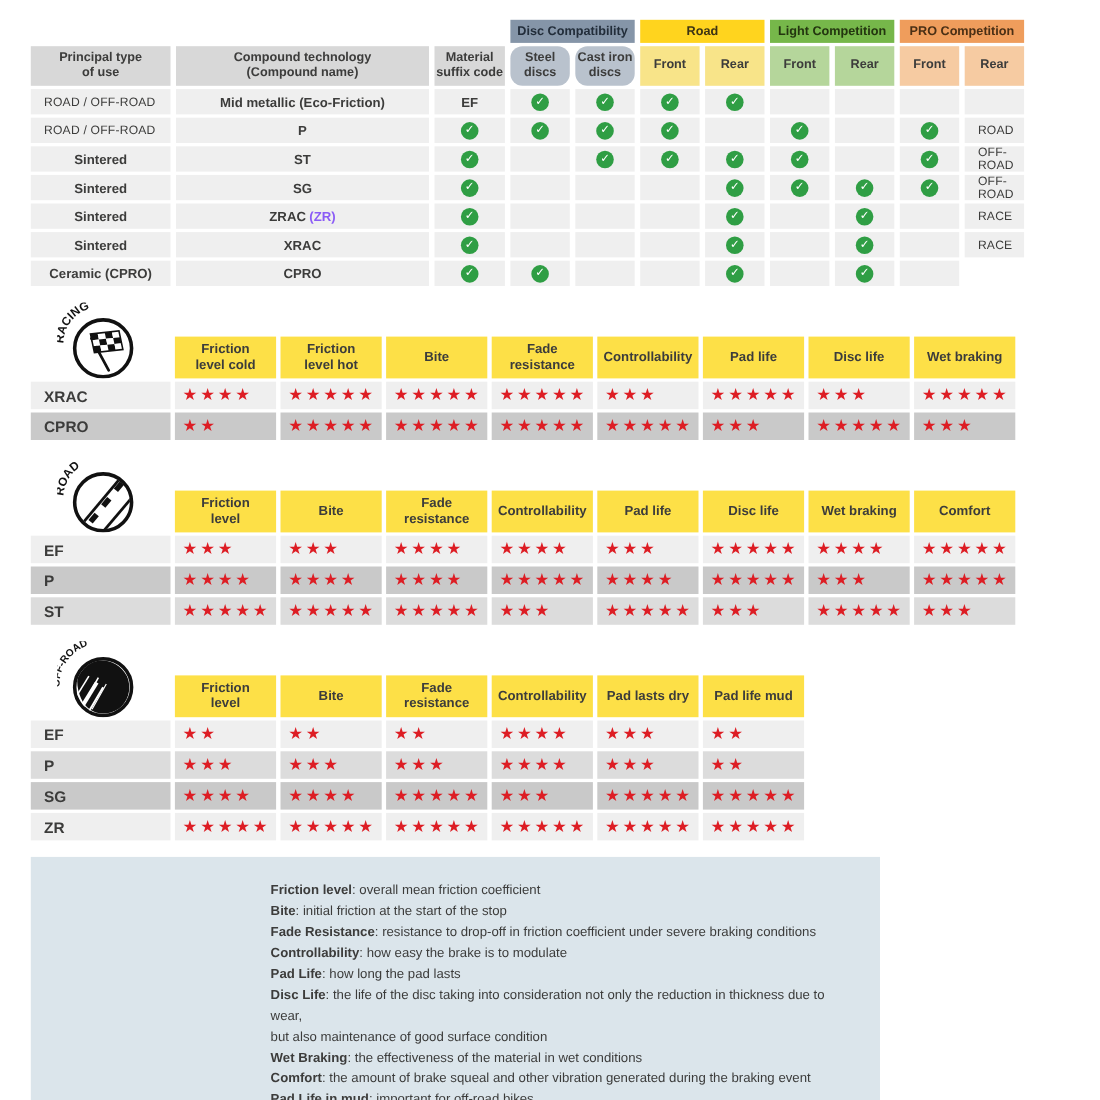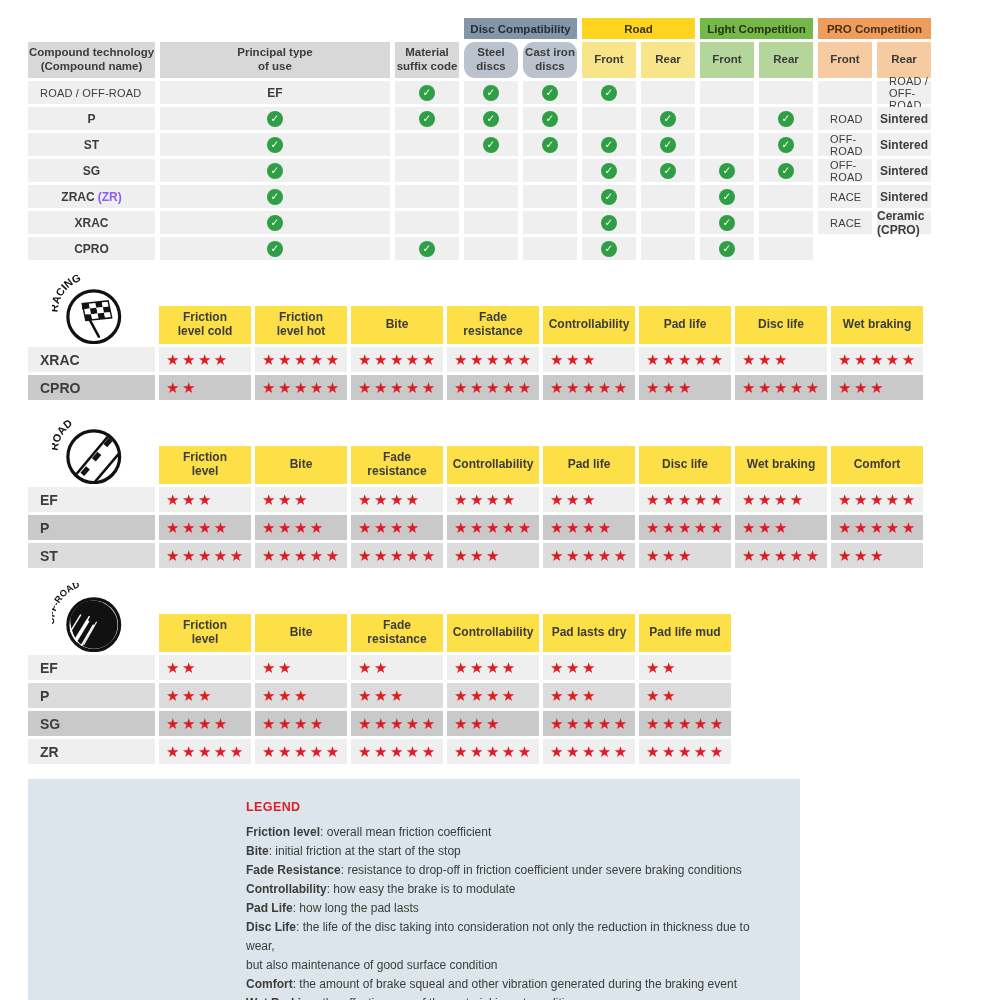--- a/index.html
+++ b/index.html
@@ -56,37 +56,38 @@
 <body>
 
 <main class="page">
   <section>
     <div class="compat-grid">
         <div class="cat-spacer"></div>
         <div class="cat cat-0">Disc Compatibility</div>
         <div class="cat cat-1">Road</div>
         <div class="cat cat-2">Light Competition</div>
         <div class="cat cat-3">PRO Competition</div>
+        <div class="hcell">Principal type
+of use</div>
         <div class="hcell">Compound technology
 (Compound name)</div>
-        <div class="hcell">Principal type
-of use</div>
         <div class="hcell">Material
 suffix code</div>
         <div class="hcell sub-0">Steel
 discs</div>
         <div class="hcell sub-0">Cast iron
 discs</div>
         <div class="hcell sub-1">Front</div>
         <div class="hcell sub-1">Rear</div>
         <div class="hcell sub-2">Front</div>
         <div class="hcell sub-2">Rear</div>
         <div class="hcell sub-3">Front</div>
         <div class="hcell sub-3">Rear</div>
         <div class="cell use">ROAD / OFF-ROAD</div>
+        <div class="cell tech">Mid metallic (Eco-Friction)</div>
         <div class="cell code">
           <span>EF</span>
         </div>
         <div class="cell chk">
           <span class="check">✓</span>
         </div>
         <div class="cell chk">
           <span class="check">✓</span>
         </div>
         <div class="cell chk">
@@ -411,27 +412,26 @@
           <div class="stars shade-light">★★★★★</div>
           <div class="stars shade-light">★★★★★</div>
           <div class="stars shade-light">★★★★★</div>
           <div class="stars shade-light">★★★★★</div>
           <div class="stars shade-light">★★★★★</div>
         </div>
       </section>
     </div>
 
   <section class="legend">
-    <div class="legend-title">LEGEND</div>
     <div>
         <div class="legend-line"><b>Friction level</b><span class="desc">overall mean friction coefficient</span></div>
         <div class="legend-line"><b>Bite</b><span class="desc">initial friction at the start of the stop</span></div>
         <div class="legend-line"><b>Fade Resistance</b><span class="desc">resistance to drop-off in friction coefficient under severe braking conditions</span></div>
         <div class="legend-line"><b>Controllability</b><span class="desc">how easy the brake is to modulate</span></div>
         <div class="legend-line"><b>Pad Life</b><span class="desc">how long the pad lasts</span></div>
         <div class="legend-line"><b>Disc Life</b><span class="desc">the life of the disc taking into consideration not only the reduction in thickness due to wear,</span></div>
         <div class="legend-line">but also maintenance of good surface condition</div>
+        <div class="legend-line"><b>Wet Braking</b><span class="desc">the effectiveness of the material in wet conditions</span></div>
         <div class="legend-line"><b>Comfort</b><span class="desc">the amount of brake squeal and other vibration generated during the braking event</span></div>
-        <div class="legend-line"><b>Wet Braking</b><span class="desc">the effectiveness of the material in wet conditions</span></div>
         <div class="legend-line"><b>Pad Life in mud</b><span class="desc">important for off-road bikes</span></div>
       </div>
   </section>
 </main>
 
 </body></html>

